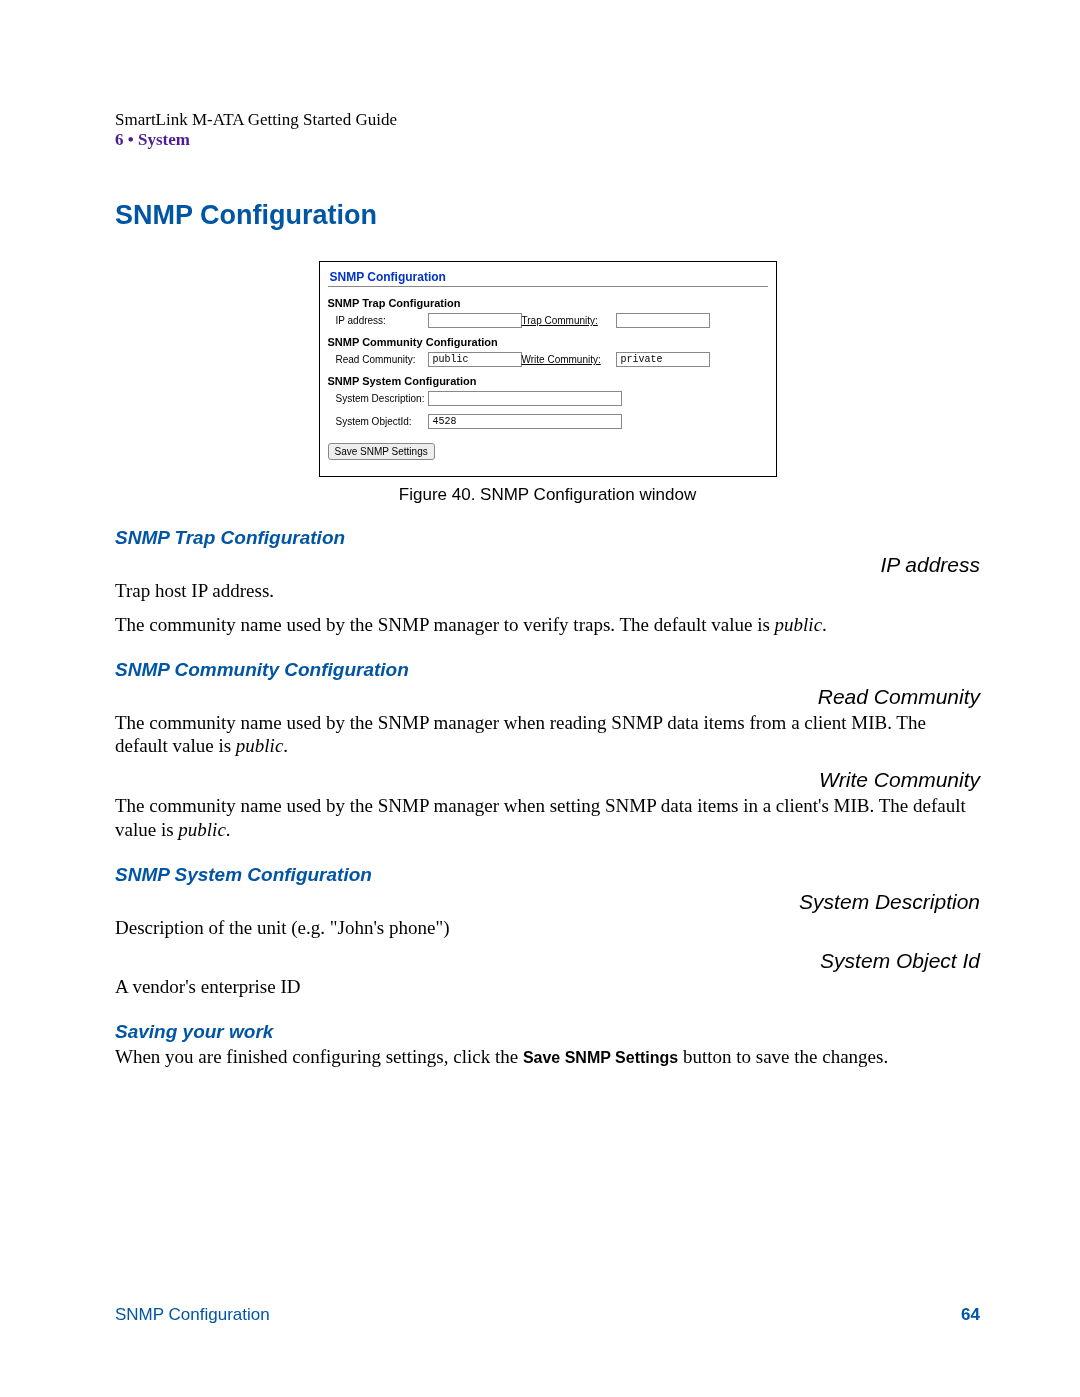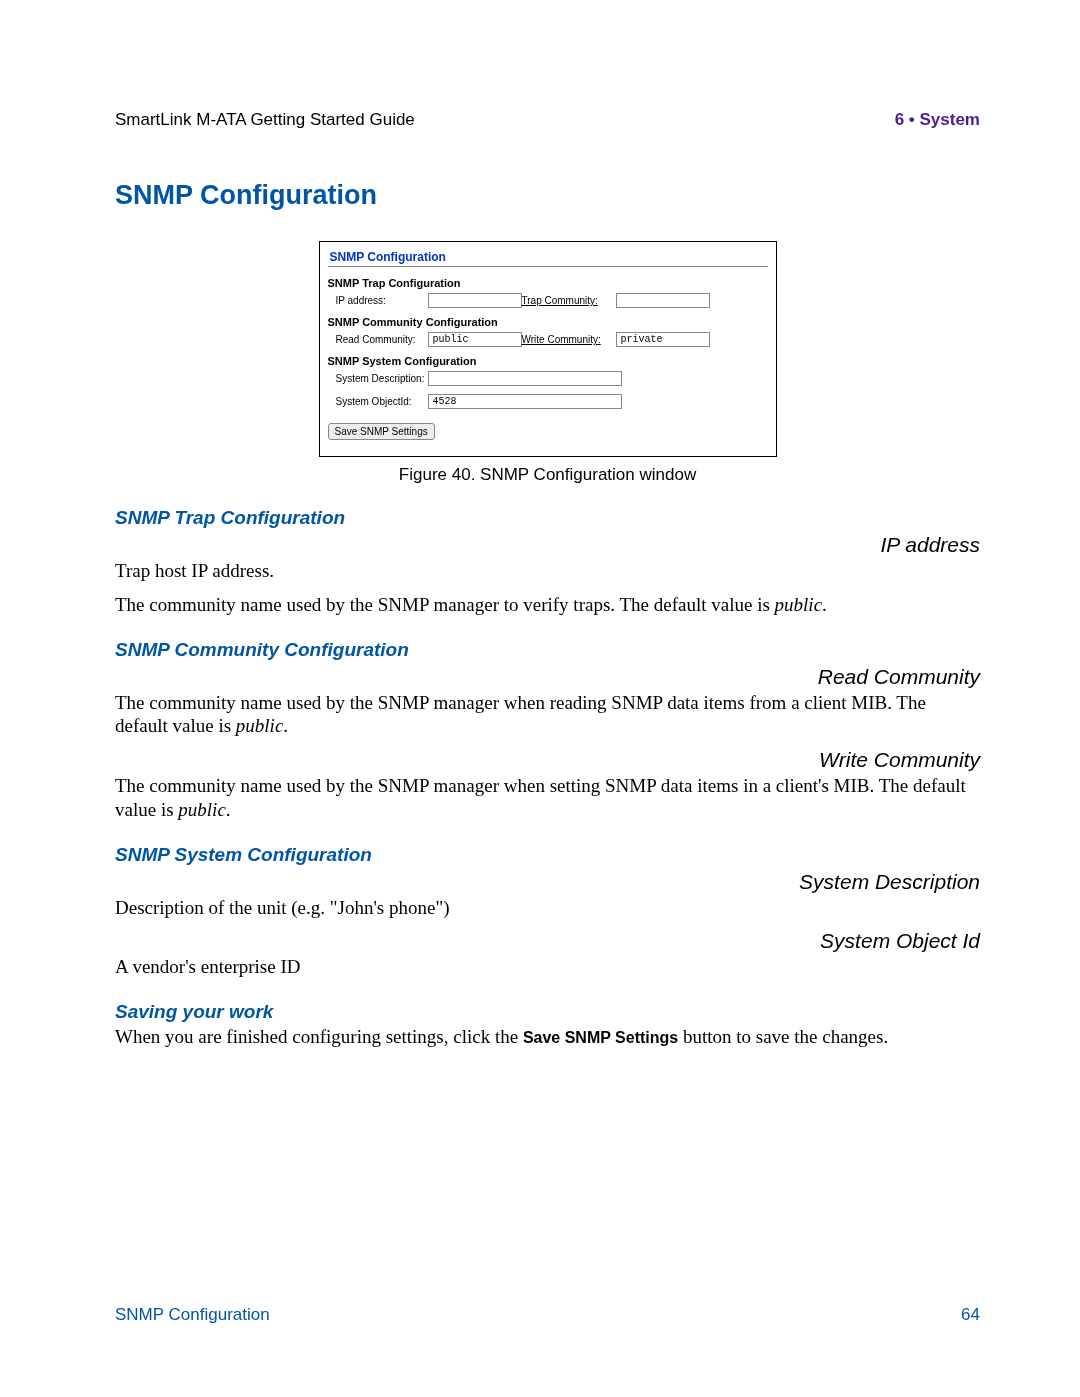--- a/index.html
+++ b/index.html
@@ -10,21 +10,22 @@
     font-family: "Adobe Garamond Pro", Garamond, "Times New Roman", Times, serif;
   }
   .page {
     width: 1080px;
     height: 1397px;
     box-sizing: border-box;
     padding: 110px 100px 70px 115px;
     position: relative;
   }
   .sans {
-    font-family: Liberation Sans, sans-serif;
+    font-family: Liberation Serif, serif;
+    flex-direction: column;
   }
   .header-row {
     display: flex;
     justify-content: space-between;
     font-size: 17px;
     margin-bottom: 50px;
   }
   .header-right {
     color: #4c1d95;
     font-weight: bold;
@@ -139,21 +140,21 @@
     position: absolute;
     left: 115px;
     right: 100px;
     bottom: 72px;
     display: flex;
     justify-content: space-between;
     font-family: "Futura PT", Futura, "Helvetica Neue", Helvetica, Arial, sans-serif;
     font-size: 17px;
   }
   .footer-left { color: #0055a5; }
-  .footer-right { color: #0055a5; font-weight: normal; }
+  .footer-right { color: #0055a5; font-weight: bold; }
 </style>
 </head>
 <body>
 
 <div class="page">
 
   <div class="header-row sans">
     <div>SmartLink M-ATA Getting Started Guide</div>
     <div class="header-right">6 • System</div>
   </div>

